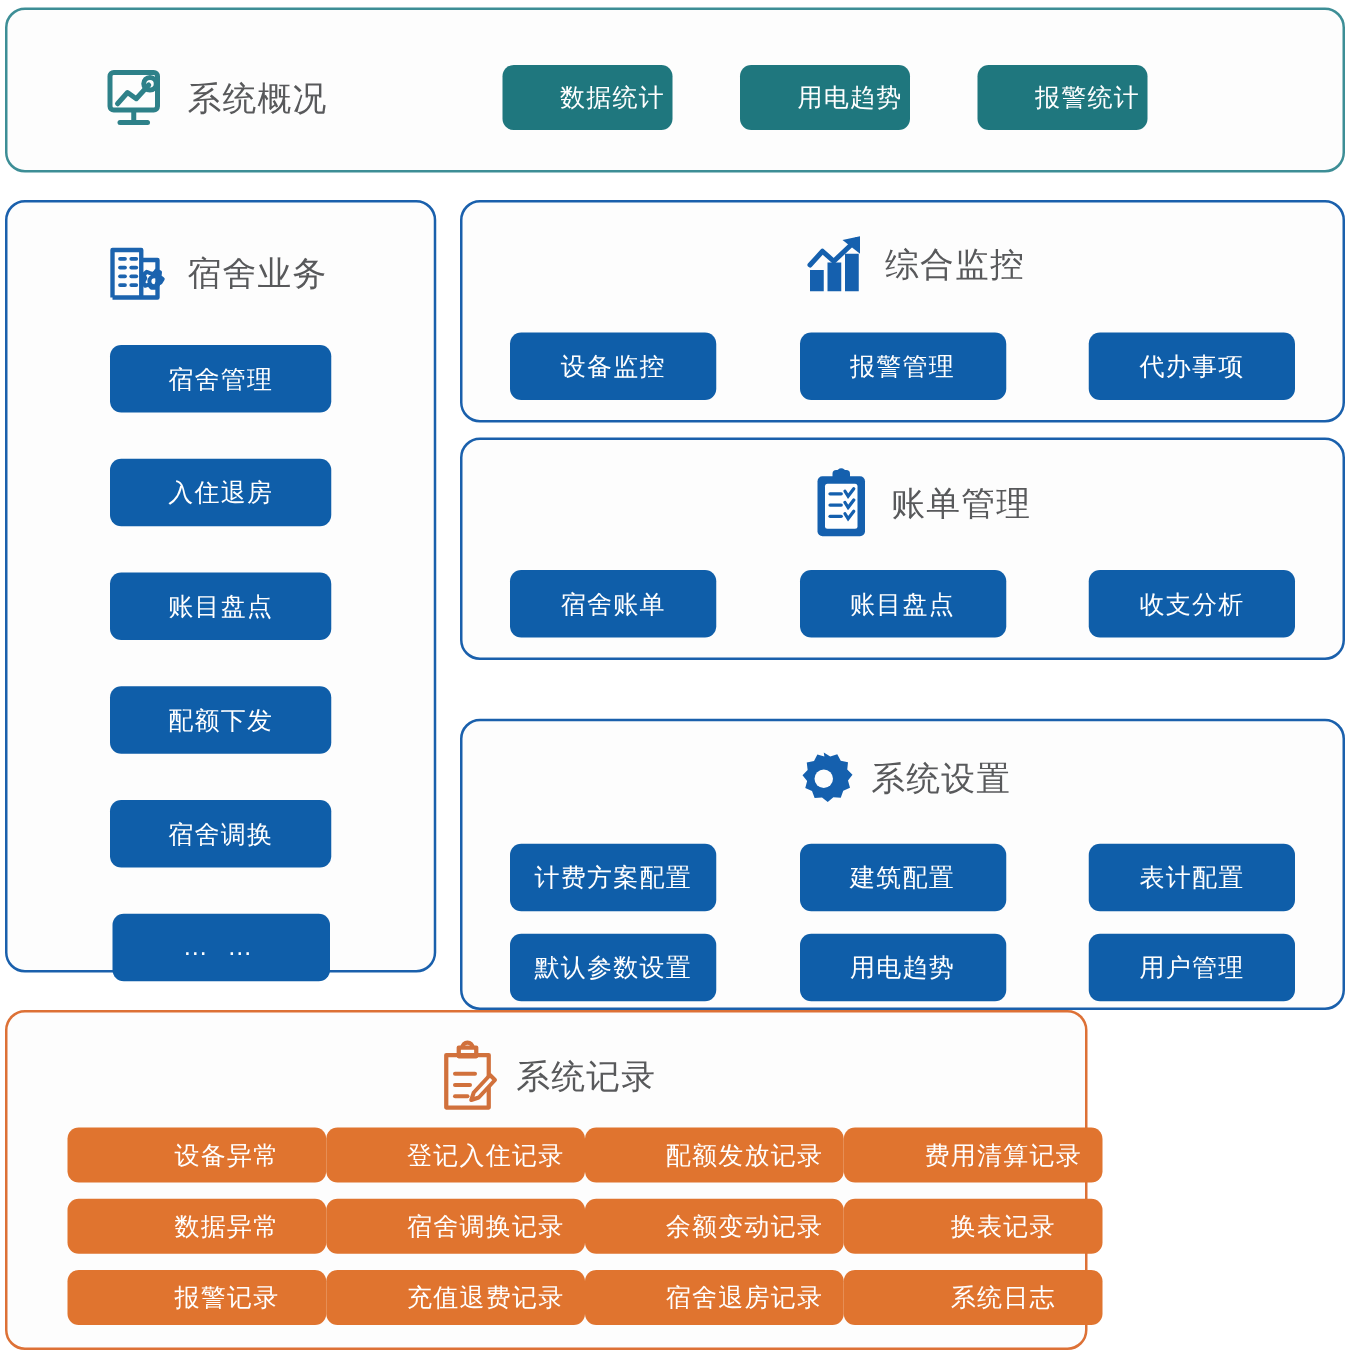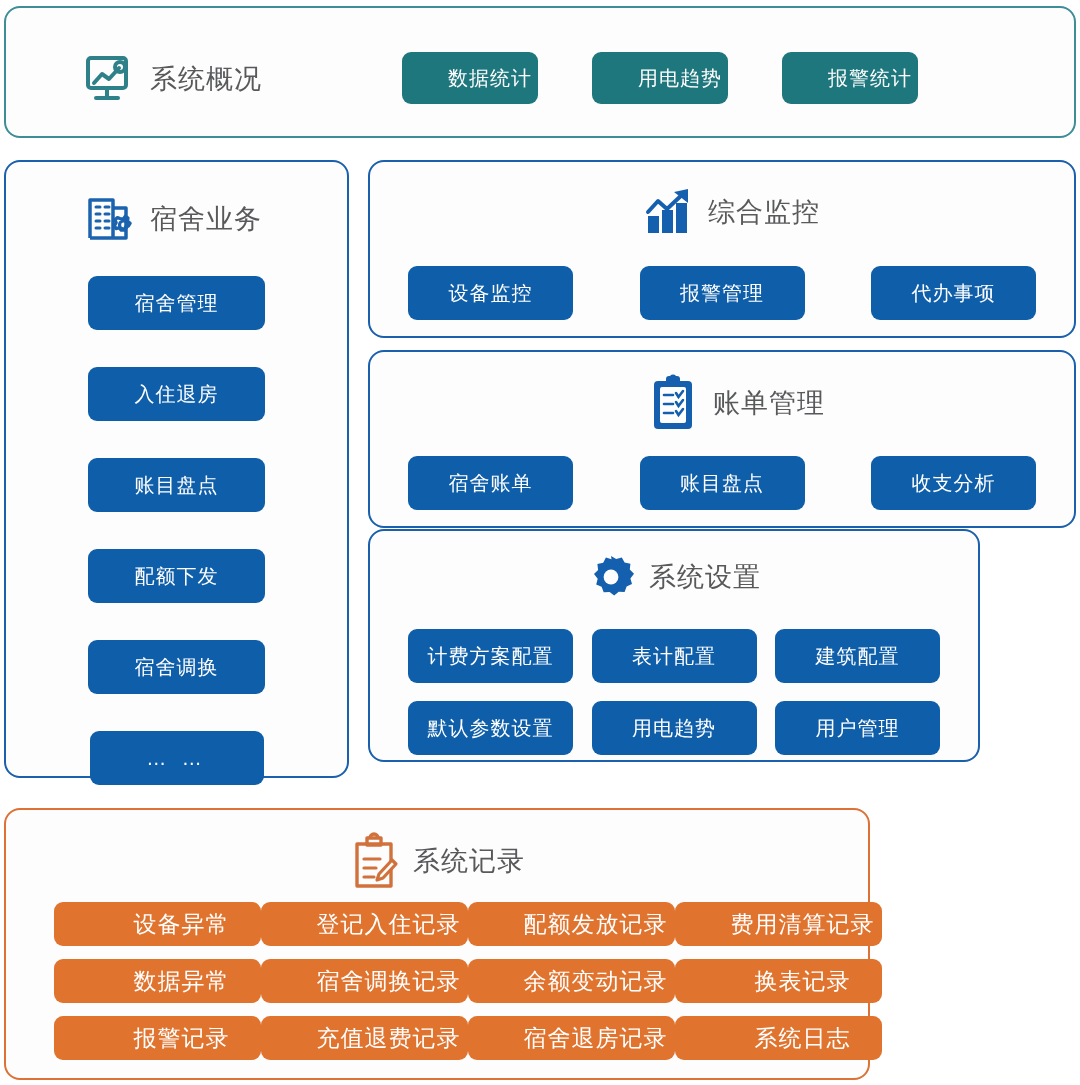--- a/index.html
+++ b/index.html
@@ -83,42 +83,42 @@
   
   #bill-card { left: 368px; top: 350px; width: 708px; height: 178px; }
   #bill-heading { position: absolute; left: 0; right: 0; top: 22px; justify-content: center; padding-left: 28px; }
   #bill-buttons {
     position: absolute; left: 38px; right: 38px; top: 104px;
     display: flex; justify-content: space-between;
   }
   #bill-buttons .btn { width: 165px; height: 54px; }
 
   
-  #settings-card { left: 368px; top: 529px; width: 612px; height: 233px; text-align: right; }
+  #settings-card { left: 368px; top: 575px; width: 708px; height: 233px; text-align: right; }
   #settings-heading { position: absolute; left: 0; right: 0; top: 22px; justify-content: center; }
   #settings-grid {
     position: absolute; left: 38px; right: 38px; top: 98px;
     display: grid;
     grid-template-columns: repeat(3, 165px);
     justify-content: space-between;
     row-gap: 18px;
   }
   #settings-grid .btn { width: 165px; height: 54px; }
 
   
   #records-card { left: 4px; top: 808px; width: 866px; height: 272px; }
   #records-heading { position: absolute; left: 0; right: 0; top: 22px; justify-content: center; }
   #records-grid {
     position: absolute; left: 48px; right: 48px; top: 92px;
     display: grid;
     grid-template-columns: repeat(4, 207px);
     justify-content: space-between;
     row-gap: 13px;
   }
-  #records-grid .btn { width: 207px; height: 44px; font-size: 23px; padding-left: 48px; }
+  #records-grid .btn { width: 207px; height: 44px; font-size: 20px; padding-left: 48px; }
 </style>
 </head>
 <body>
 
 <div class="page">
 
   <section class="card card-teal" id="overview-card">
     <div class="heading" id="overview-heading">
       <span class="icon">
         <svg width="54" height="54" viewBox="0 0 54 54">
@@ -222,22 +222,22 @@
       <span class="icon">
         <svg width="48" height="48" viewBox="0 0 48 48">
           <path d="M24 3 l5.2 3.1 5.6-1.7 2.8 5.2 5.8 1.1 -.6 5.9 4.2 4.1 -3.6 4.7 1.6 5.7 -5.4 2.4 -2 5.6 -5.9-.3 -4.5 3.8 -4.6-3.7 -5.9 .4 -2.1-5.6 -5.4-2.3 1.5-5.7 -3.7-4.6 4.1-4.2 -.7-5.9 5.8-1.2 2.7-5.2 5.6 1.6z" fill="#1560ae"></path>
           <circle cx="24" cy="24" r="7.4" fill="#fdfdfd"></circle>
         </svg>
       </span>
       <span class="heading-title">系统设置</span>
     </div>
     <div id="settings-grid">
       <div class="btn btn-blue">计费方案配置</div>
+      <div class="btn btn-blue">建筑配置</div>
       <div class="btn btn-blue">表计配置</div>
-      <div class="btn btn-blue">建筑配置</div>
       <div class="btn btn-blue">默认参数设置</div>
       <div class="btn btn-blue">用电趋势</div>
       <div class="btn btn-blue">用户管理</div>
     </div>
   </section>
 
   <section class="card card-orange" id="records-card">
     <div class="heading" id="records-heading">
       <span class="icon">
         <svg width="50" height="58" viewBox="0 0 50 58">

